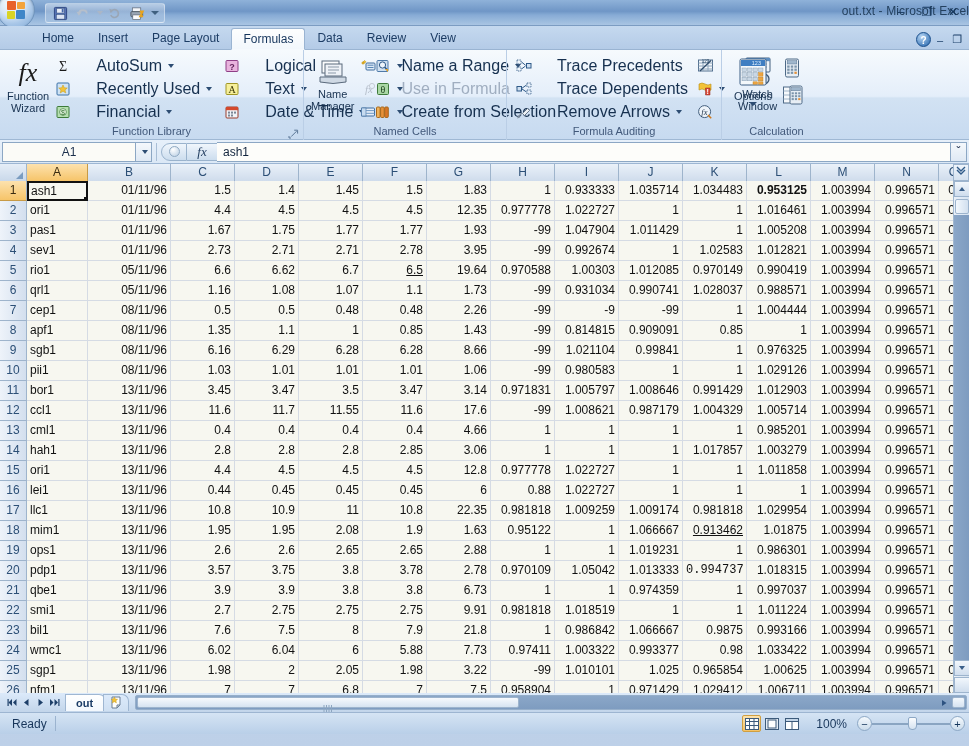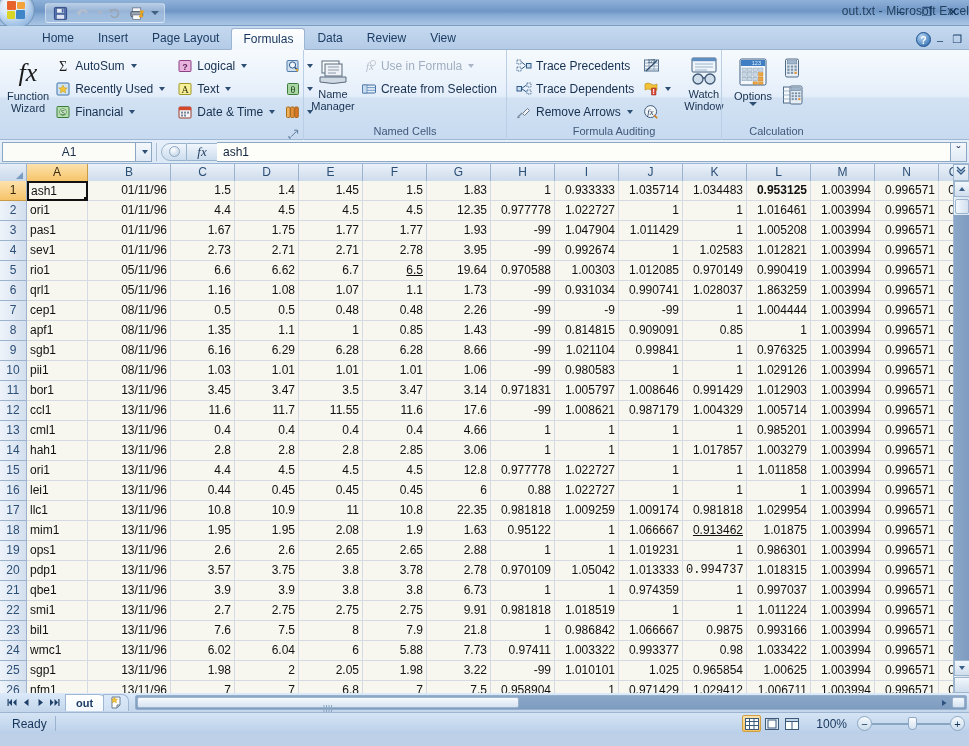--- a/index.html
+++ b/index.html
@@ -70,21 +70,21 @@
   .dialog-launcher { position:absolute; right:4px; bottom:1px; width:11px; height:11px;
       cursor:pointer; }
 
   .bigbtn { width:62px; display:flex; flex-direction:column; align-items:center;
       padding:2px 2px 0; border-radius:3px; cursor:pointer; }
   .bigbtn .lbl { font-size:11px; text-align:center; line-height:12px; color:#16304f; margin-top:1px;}
 
   .smalllist { display:flex; flex-direction:column; gap:1px; }
   .smallbtn { display:flex; align-items:center; gap:4px; height:22px; padding:0 4px;
       border-radius:3px; cursor:pointer; white-space:nowrap; }
-  .smallbtn .lbl { font-size:12px; color:#16304f; }
+  .smallbtn .lbl { font-size:16px; color:#16304f;margin-left:21px; }
   .smallbtn.disabled .lbl { color:#a0aec0; }
   .smallbtn.disabled { cursor:default; }
   .caret { width:0;height:0;border-left:3.5px solid transparent;border-right:3.5px solid transparent;
       border-top:4px solid #2d4d73; margin-left:2px;}
   .caret.dim { border-top-color:#aab6c6; }
   .caretwide { width:0;height:0;border-left:4px solid transparent;border-right:4px solid transparent;
       border-top:4px solid #2d4d73;}
 
   
   .ic { width:16px; height:16px; position:relative; flex:0 0 16px; }
@@ -385,20 +385,21 @@
               <svg width="16" height="16" viewBox="0 0 16 16">
                 <rect x="1.5" y="3" width="3.6" height="10.5" rx="1" fill="#f0b35c" stroke="#a76a1e"></rect>
                 <rect x="5.6" y="3" width="3.6" height="10.5" rx="1" fill="#e7913a" stroke="#a76a1e"></rect>
                 <rect x="9.7" y="3" width="3.6" height="10.5" rx="1" fill="#d97626" stroke="#a76a1e"></rect>
               </svg>
             </span>
             <span class="caret"></span>
           </div>
         </div>
       </div>
+      <div class="group-label">Function Library</div>
       <div class="dialog-launcher">
         <svg width="11" height="11" viewBox="0 0 11 11">
           <path d="M1 8 L1 10 L3 10" stroke="#5a7696" fill="none"></path>
           <path d="M3.2 8.6 L8.6 3.2" stroke="#5a7696"></path>
           <path d="M6.2 2.2 L9.6 2.2 L9.6 5.6" stroke="#5a7696" fill="none"></path>
         </svg>
       </div>
     </div>
 
     <div class="group" style="width:203px">
@@ -409,20 +410,32 @@
             <rect x="8" y="7" width="17" height="12" fill="#eef2f7" stroke="#5b6b7d"></rect>
             <path d="M3 20 L16 20 L29 20 L29 25 Q16 28 3 25 Z" fill="#cfd9e4" stroke="#5b6b7d"></path>
             <line x1="11" y1="10" x2="22" y2="10" stroke="#8b99a8"></line>
             <line x1="11" y1="13" x2="22" y2="13" stroke="#8b99a8"></line>
             <line x1="11" y1="16" x2="19" y2="16" stroke="#8b99a8"></line>
           </svg>
           <div class="lbl"><span>Name</span><br>
             <span>Manager</span></div>
         </div>
         <div class="smalllist">
+          <div class="smallbtn">
+            <span class="ic">
+              <svg width="16" height="16" viewBox="0 0 16 16">
+                <path d="M2 4 l2 0 0 2 -2 0z M4.6 2.4 l1.4 1.4 -1.4 1.4 -1.4-1.4z" fill="#f2c238" stroke="#b58b12" stroke-width=".5"></path>
+                <rect x="6" y="5" width="9" height="7" rx="1" fill="#dce9f6" stroke="#3f6d9e"></rect>
+                <line x1="7.5" y1="7.2" x2="13.5" y2="7.2" stroke="#5886b5"></line>
+                <line x1="7.5" y1="9.5" x2="13.5" y2="9.5" stroke="#5886b5"></line>
+              </svg>
+            </span>
+            <span class="lbl">Name a Range</span>
+            <span class="caret"></span>
+          </div>
           <div class="smallbtn disabled">
             <span class="ic">
               <svg width="16" height="16" viewBox="0 0 16 16">
                 <text x="5" y="12" font-size="11" font-style="italic" font-family="Liberation Serif, serif" fill="#b6bfcb">fx</text>
                 <circle cx="12" cy="5" r="2.6" fill="none" stroke="#c5ccd6"></circle>
               </svg>
             </span>
             <span class="lbl">Use in Formula</span>
             <span class="caret dim"></span>
           </div>
@@ -774,21 +787,21 @@
             <div class="cell num" style="width: 83px;">05/11/96</div>
             <div class="cell num" style="width: 64px;">1.16</div>
             <div class="cell num" style="width: 64px;">1.08</div>
             <div class="cell num" style="width: 64px;">1.07</div>
             <div class="cell num" style="width: 64px;">1.1</div>
             <div class="cell num" style="width: 64px;">1.73</div>
             <div class="cell num" style="width: 64px;">-99</div>
             <div class="cell num" style="width: 64px;">0.931034</div>
             <div class="cell num" style="width: 64px;">0.990741</div>
             <div class="cell num" style="width: 64px;">1.028037</div>
-            <div class="cell num" style="width: 64px;">1.863259</div>
+            <div class="cell num" style="width: 64px;">0.988571</div>
             <div class="cell num" style="width: 64px;">1.003994</div>
             <div class="cell num" style="width: 64px;">0.996571</div>
             <div class="cell num" style="width: 30px;">0.9</div>
           </div>
           <div class="row">
             <div class="cell txt" style="width: 61px;">cep1</div>
             <div class="cell num" style="width: 83px;">08/11/96</div>
             <div class="cell num" style="width: 64px;">0.5</div>
             <div class="cell num" style="width: 64px;">0.5</div>
             <div class="cell num" style="width: 64px;">0.48</div>

